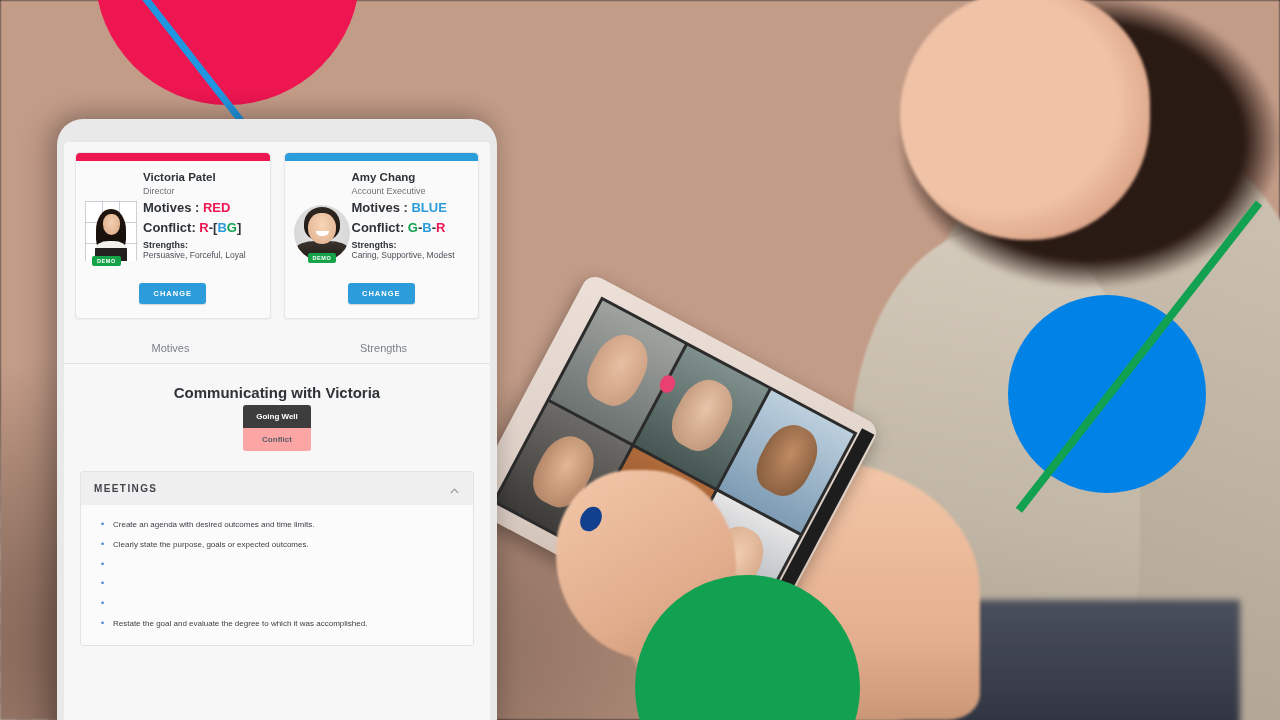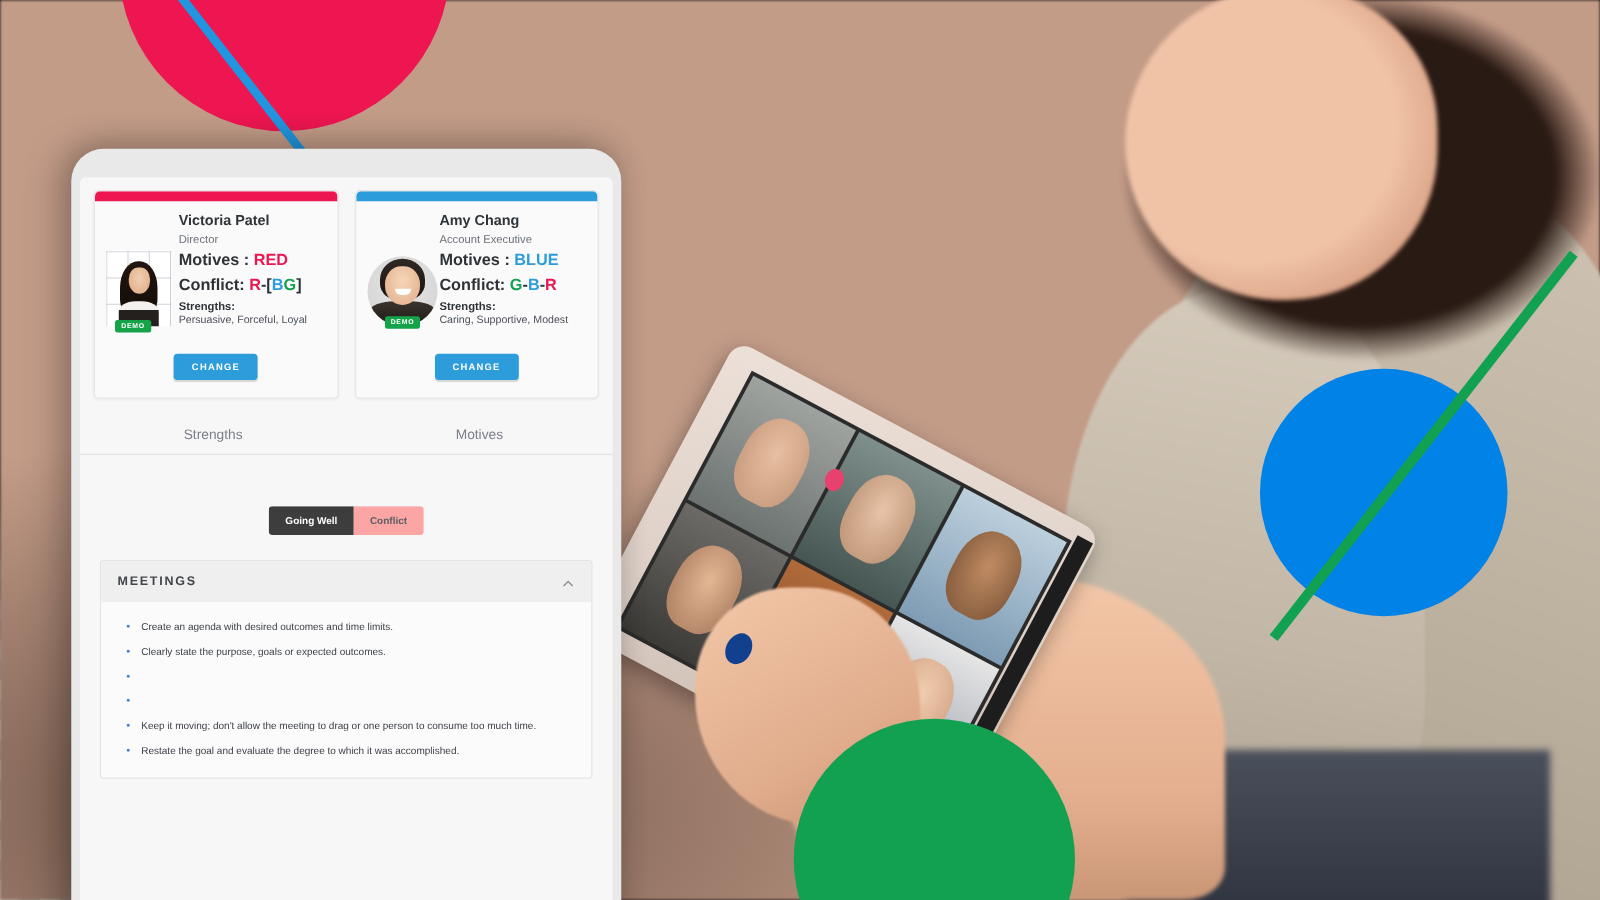--- a/index.html
+++ b/index.html
@@ -292,22 +292,22 @@
     flex: 1; text-align: center; font-size: 11px; color: #7b8089;
     padding: 9px 0 8px; cursor: pointer; border-bottom: 2px solid transparent;
     margin-bottom: -1px;
   }
   .tab.active { color: #1f93e0; border-bottom-color: #1f93e0; }
 
   
   .comm { padding: 20px 16px 0; text-align: center; }
   .comm-title { font-size: 15px; font-weight: bold; color: #2e3338; }
   .seg {
-    display: inline-flex; margin-top: 21px;
-    border-radius: 3px; overflow: hidden; background: #eeeeee;
+    display: inline-flex; margin-top: 4px;
+    border-radius: 3px; overflow: hidden; background: #eeeeee; flex-direction: column;
   }
   .seg-btn {
     font-size: 8px; font-weight: bold; padding: 7px 13px; cursor: pointer;
     color: #5b6067; background: #fca5a5;
   }
   .seg-btn.active { background: #3d3d3d; color: #ffffff; }
 
   
   .acc-wrap { padding: 0 16px; margin-top: 20px; }
   .acc {
@@ -439,25 +439,26 @@
             <div class="p-strengths">Caring, Supportive, Modest</div>
           </div>
         </div>
         <button class="btn-change">CHANGE</button>
         <div style="height:6px"></div>
       </div>
 
     </div>
 
     <div class="tabs" id="tabs">
+        <div class="tab">Motives</div>
         <div class="tab">Strengths</div>
-        <div class="tab">Motives</div>
       </div>
 
     <div class="comm">
+      <div class="comm-title">Communicating with Victoria</div>
       <div class="seg" id="segs">
           <div class="seg-btn active" style="background: rgb(61, 61, 61);">Going Well</div>
           <div class="seg-btn">Conflict</div>
         </div>
     </div>
 
     <div class="acc-wrap" id="accs">
         <div class="acc">
           <div class="acc-head">
             <div class="acc-title">MEETINGS</div>
@@ -475,21 +476,20 @@
               <span>Clearly state the purpose, goals or expected outcomes.</span>
             </div>
             <div class="tip">
               <span class="dot">•</span>
             </div>
             <div class="tip">
               <span class="dot">•</span>
             </div>
             <div class="tip">
               <span class="dot">•</span>
-              <span>Keep it moving; don't allow the meeting to drag or one person to consume too much time.</span>
             </div>
             <div class="tip">
               <span class="dot">•</span>
               <span>Restate the goal and evaluate the degree to which it was accomplished.</span>
             </div>
           </div>
         </div>
       </div>
 
   </div>

